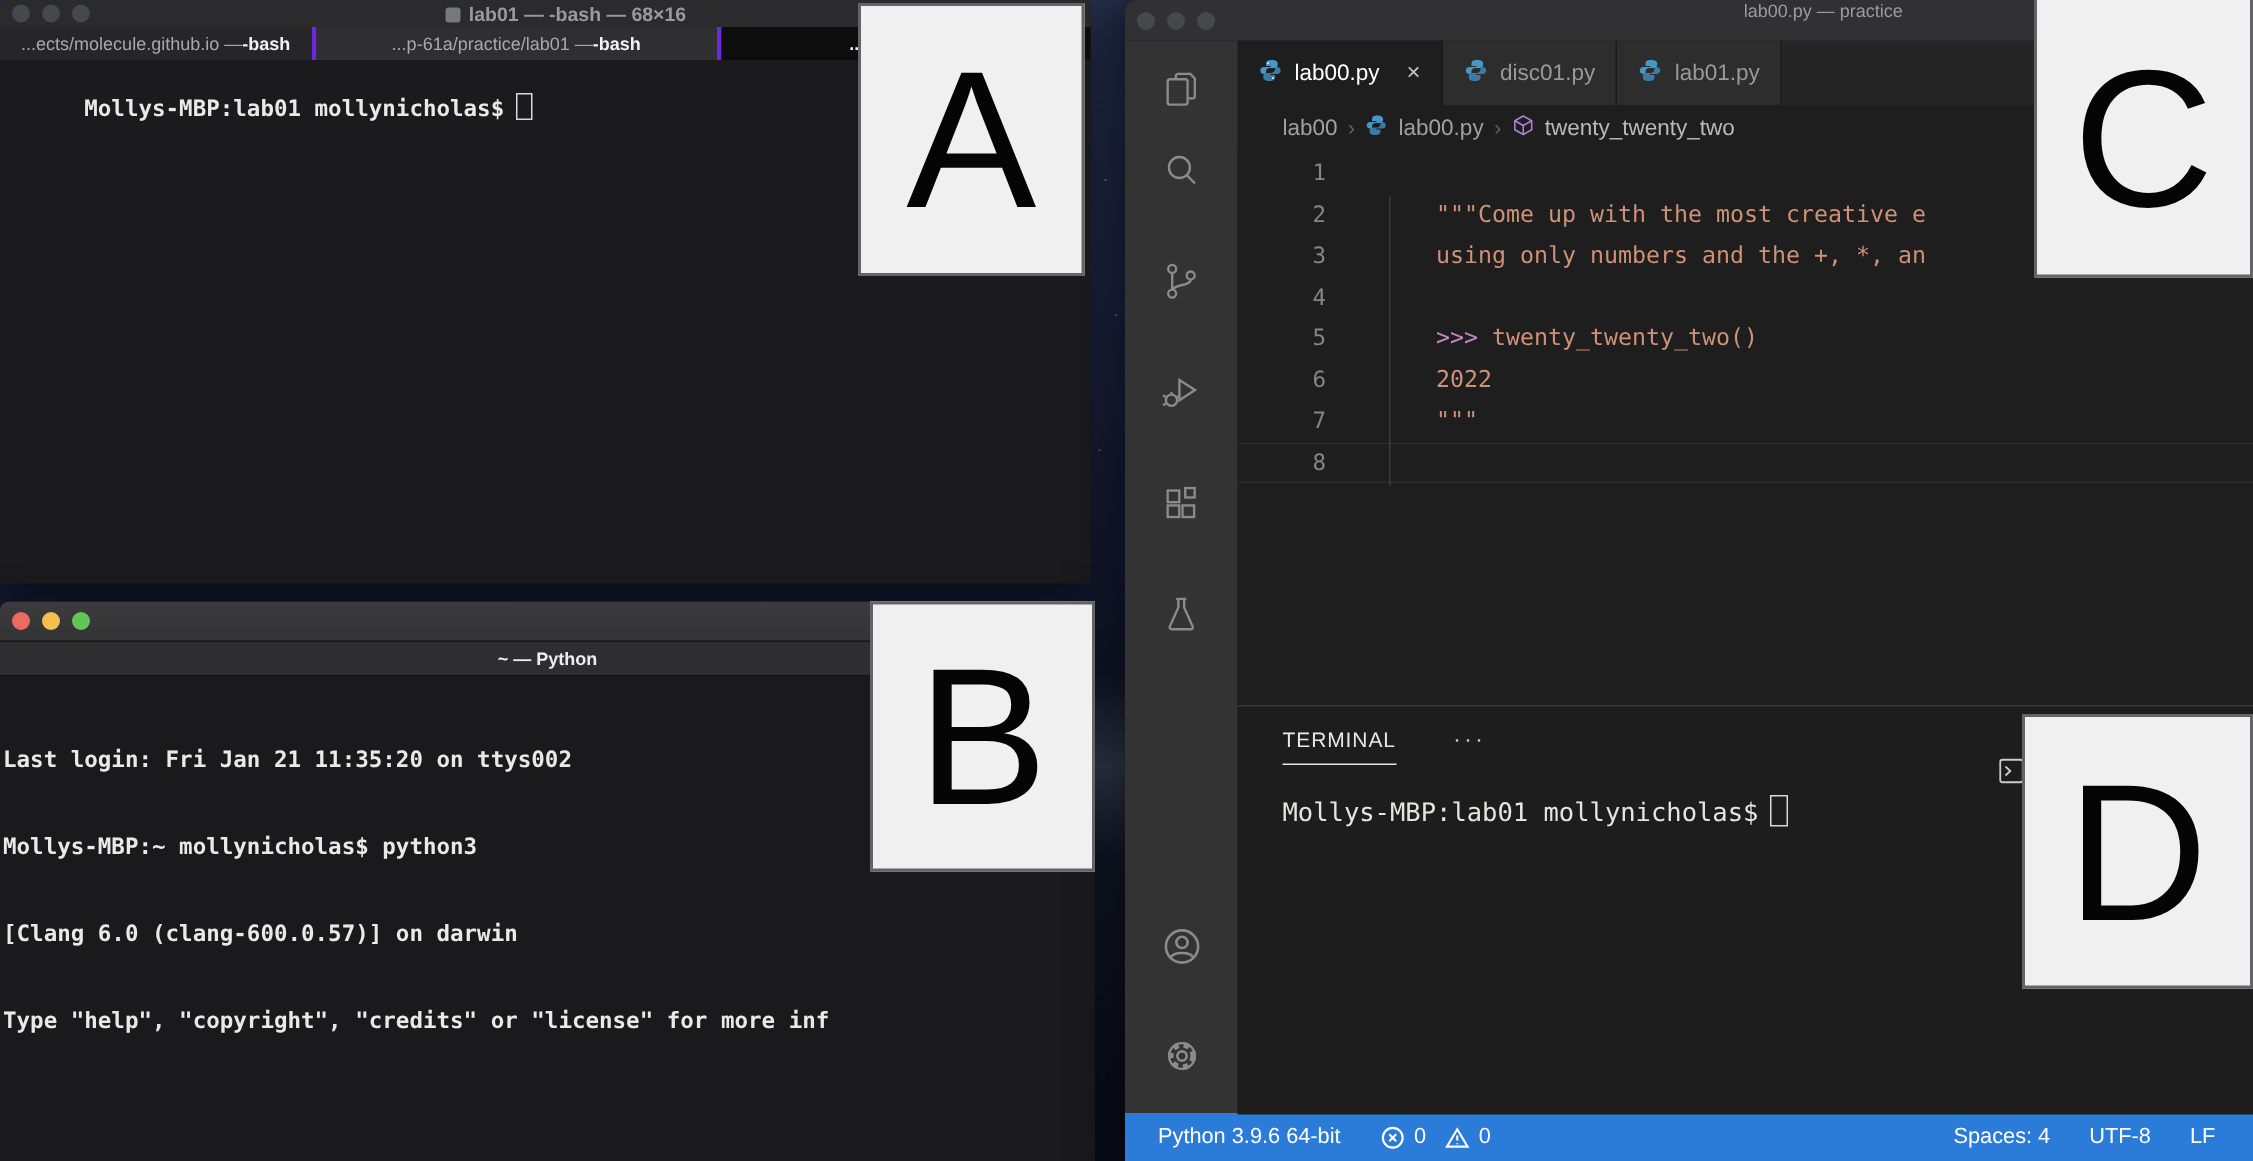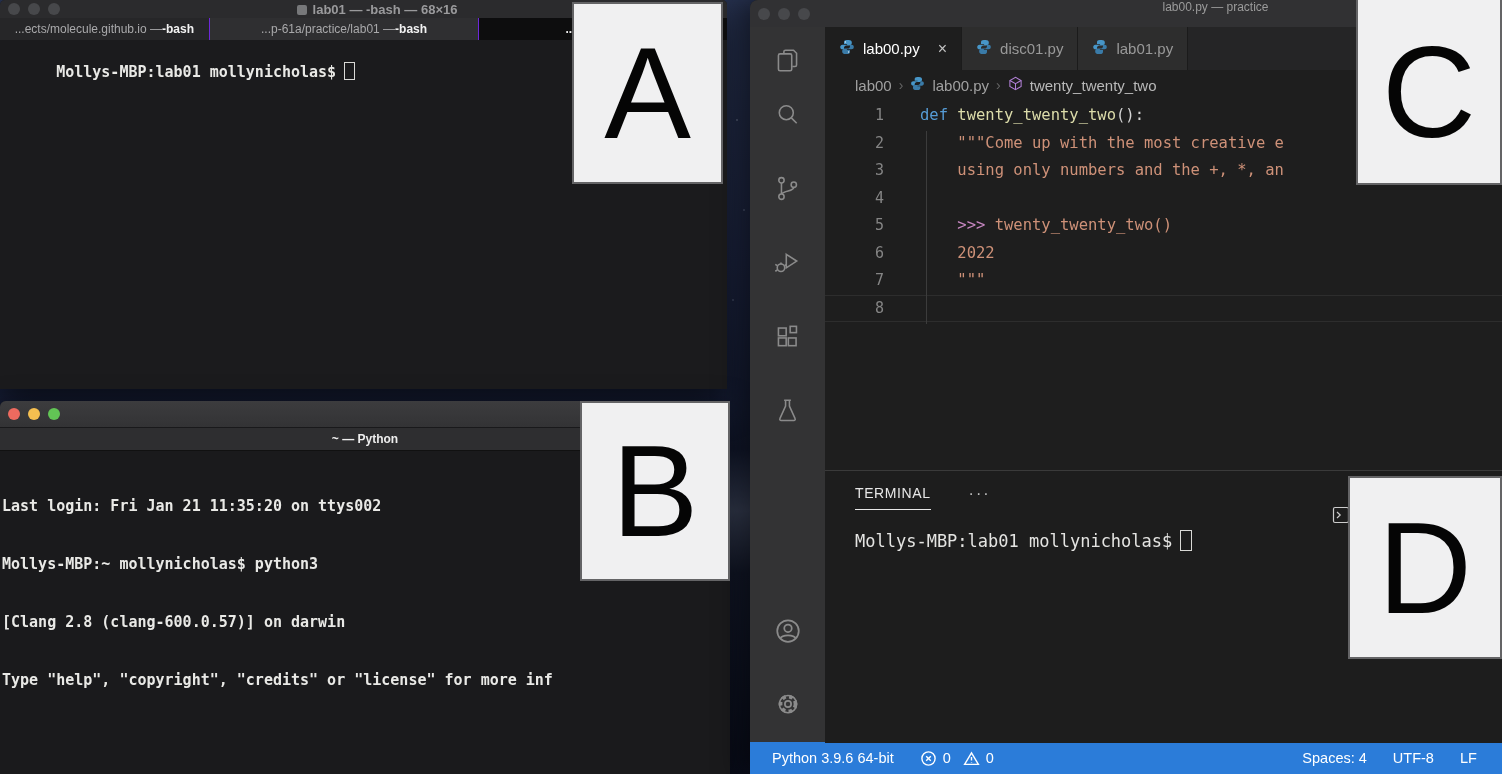--- a/index.html
+++ b/index.html
@@ -22,21 +22,21 @@
   .l-dim{background:#47484b;}
   .l-red{background:#ed6a5f;}.l-yel{background:#f5bf50;}.l-grn{background:#62c555;}
   .win-title{position:absolute;left:0;right:16px;text-align:center;font-size:13px;font-weight:bold;white-space:nowrap;padding-left:43px;}
   .mono{font-family:"DejaVu Sans Mono",monospace;}
   
   .term-a{left:0;top:0;width:727px;height:389px;background:#1b1b1d;border-radius:5px 5px 0 0;}
   .term-a .titlebar{height:18px;background:#2b2b2d;border-radius:5px 5px 0 0;}
   .term-a .win-title{color:#9a9a9c;}
   .proxy-icon{display:inline-block;width:10px;height:10px;background:#77787a;border-radius:2px;vertical-align:-1px;margin-right:6px;}
   .ta-tabs{display:flex;height:22px;}
-  .ta-tab{display:flex;align-items:center;justify-content:center;font-size:12px;border-right:1px solid #6d28d9;overflow:hidden;white-space:nowrap;}
+  .ta-tab{display:flex;align-items:center;justify-content:center;font-size:12px;border-right:3px solid #6d28d9;overflow:hidden;white-space:nowrap;}
   .ta-tab .muted{color:#a9a9ab;}
   .ta-tab .bold{color:#f2f2f2;font-weight:bold;}
   .tab1{width:209px;background:#262628;}
   .tab2{width:269px;background:#2f2f31;}
   .tab3{width:248px;background:#0d0d0e;border-right:none;}
   .term-body{padding:3px 0 0 2px;font-size:15px;font-weight:600;color:#e9e9e6;line-height:19px;white-space:pre;}
   .cursor-hollow{display:inline-block;width:9px;height:16px;border:1.5px solid #d9d9d6;vertical-align:-3px;margin-left:8px;}
   
   .term-b{left:0;top:401px;width:730px;height:373px;background:#1a1a1c;border-radius:6px 6px 0 0;}
   .term-b .titlebar{height:26px;background:linear-gradient(#3c3c3e,#333335);border-radius:6px 6px 0 0;border-bottom:1px solid #19191b;}
@@ -138,21 +138,21 @@
         <span class="light l-yel"></span>
         <span class="light l-grn"></span>
       </div>
     </div>
     <div class="tb-tabbar">
       <span>~ — Python</span>
     </div>
     <div class="term-body mono">
       <div>Last login: Fri Jan 21 11:35:20 on ttys002</div>
       <div>Mollys-MBP:~ mollynicholas$ python3</div>
-      <div>[Clang 2.8 (clang-600.0.57)] on darwin</div>
+      <div>[Clang 6.0 (clang-600.0.57)] on darwin</div>
       <div>Type "help", "copyright", "credits" or "license" for more inf</div>
       
     </div>
   </div>
 
   <div class="vscode">
     <div class="vs-titlebar">
       <div class="lights">
         <span class="light l-dim"></span>
         <span class="light l-dim"></span>
@@ -261,21 +261,21 @@
           <span><svg width="15" height="15" viewBox="0 0 16 16" fill="none" stroke="#b180d7" stroke-width="1.1">
                 <path d="M8 1.4 14 4.8v6.4L8 14.6 2 11.2V4.8Z"></path>
                 <path d="M2 4.8 8 8.2 14 4.8 M8 8.2 V14.6"></path>
               </svg></span>
           <span class="sym">twenty_twenty_two</span>
         </div>
 
         <div class="editor">
           <div class="indent-guide"></div>
           <div style="padding-top:2px;">
-            <div class="code-row"><div class="gutter">1</div><div class="code-text"><span class="tok-kw">def </span><span class="tok-fn">twenty_twenty_two</span><span class="tok-pn">():</span></div></div>
+            <div class="code-row"><div class="gutter">1</div></div>
             <div class="code-row"><div class="gutter">2</div><div class="code-text"><span class="tok-str">    """Come up with the most creative e</span></div></div>
             <div class="code-row"><div class="gutter">3</div><div class="code-text"><span class="tok-str">    using only numbers and the +, *, an</span></div></div>
             <div class="code-row"><div class="gutter">4</div><div class="code-text"></div></div>
             <div class="code-row"><div class="gutter">5</div><div class="code-text"><span class="tok-doct">    &gt;&gt;&gt; </span><span class="tok-str">twenty_twenty_two()</span></div></div>
             <div class="code-row"><div class="gutter">6</div><div class="code-text"><span class="tok-str">    2022</span></div></div>
             <div class="code-row"><div class="gutter">7</div><div class="code-text"><span class="tok-str">    """</span></div></div>
             <div class="code-row cur-line"><div class="gutter">8</div><div class="code-text"></div></div>
           </div>
           <div class="minimap"></div>
           <div class="vscroll"></div>

